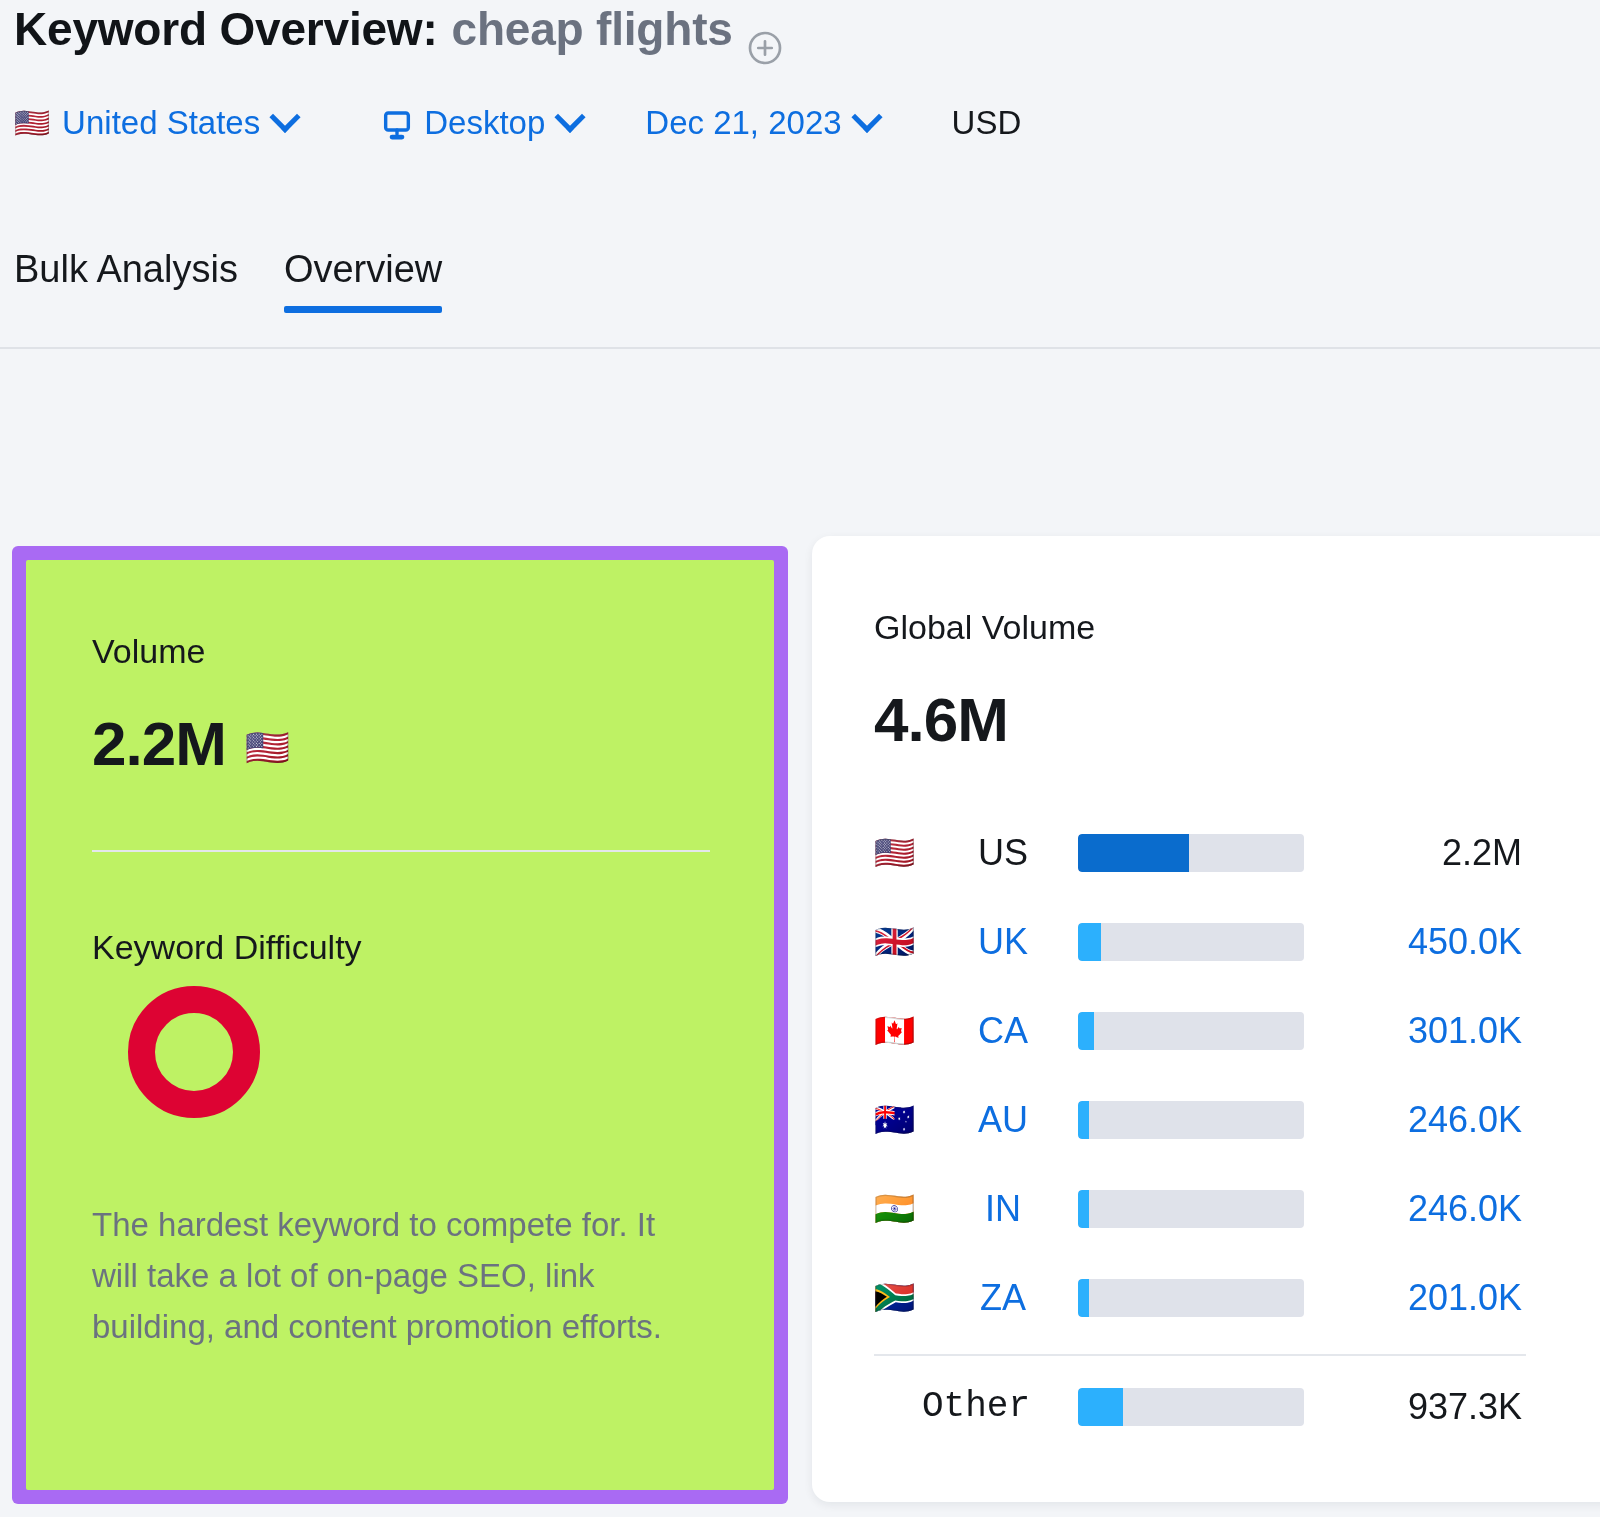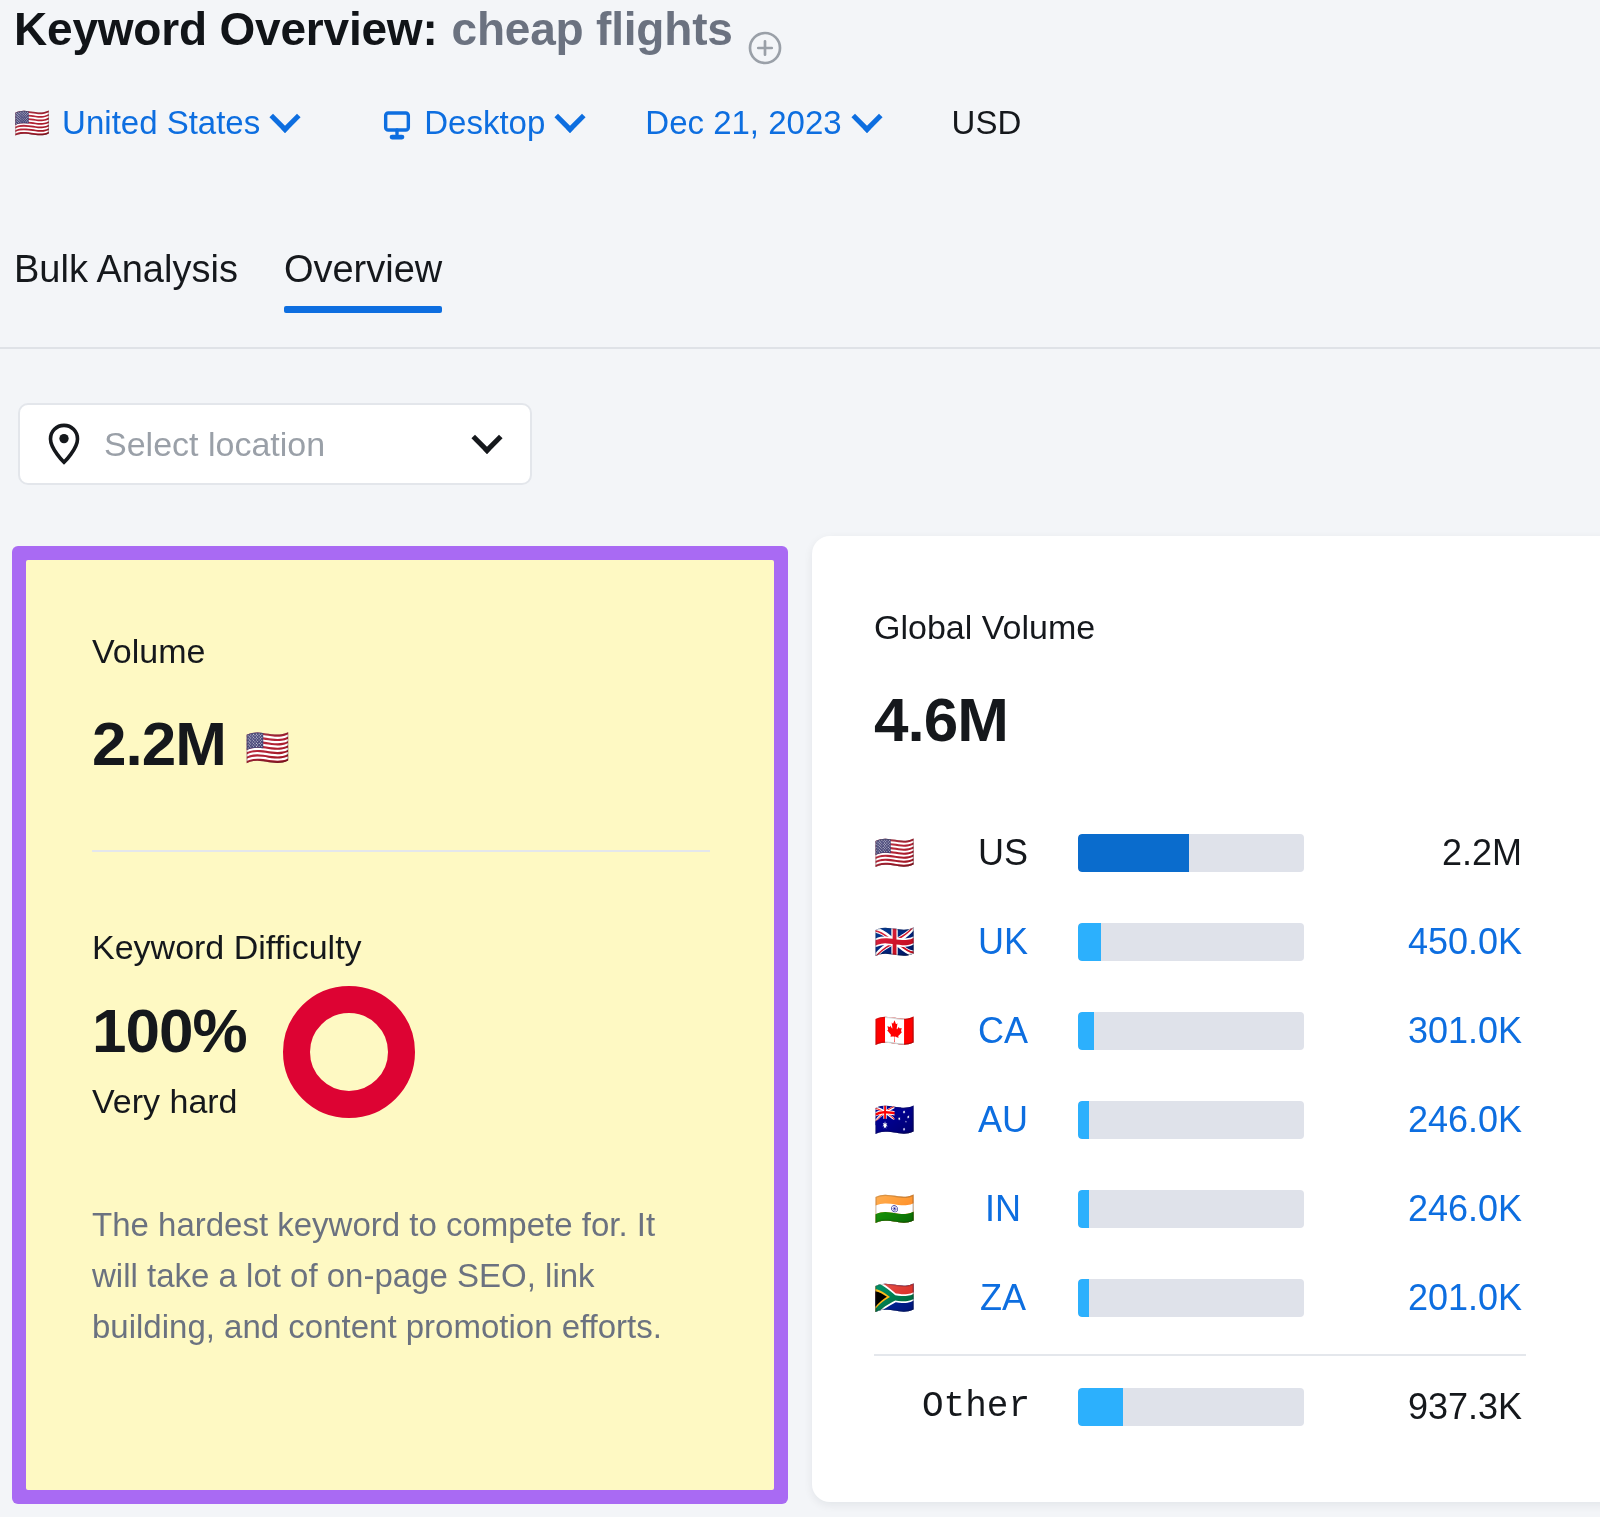--- a/index.html
+++ b/index.html
@@ -63,21 +63,21 @@
     border-right: 5px solid #15181c; border-bottom: 5px solid #15181c;
     transform: rotate(45deg) translate(-4px,-4px);
   }
 
   
   .card-left-wrap {
     position: absolute; left: 12px; top: 546px; width: 776px; height: 958px;
     background: #a96af3; border-radius: 6px; padding: 14px;
   }
   .card-left {
-    width: 100%; height: 100%; background: #fef9c3; border-radius: 2px;
+    width: 100%; height: 100%; background: #bef264; border-radius: 2px;
     position: relative;
   }
   .card-right {
     position: absolute; left: 812px; top: 536px; width: 864px; height: 966px;
     background: #ffffff; border-radius: 18px;
     box-shadow: 0 3px 10px rgba(16,24,40,0.07);
   }
 
   .metric-label { font-size: 34px; color: #15181c; }
   .metric-value { font-size: 62px; font-weight: 700; color: #15181c; letter-spacing: -1px; }
@@ -168,49 +168,35 @@
     <div class="gap3"></div>
     <div class="meta-item plain">USD</div>
   </div>
 
   <div class="tabs">
     <div class="tab">Bulk Analysis</div>
     <div class="tab active">Overview</div>
   </div>
   <div class="tab-underline"></div>
 
-  <div class="loc-select">
-    <span class="pin-icon">
-      <svg width="36" height="42" viewBox="0 0 24 28" fill="none">
-        <path d="M12 1.6c-5 0-9 4-9 9 0 6.6 9 15.6 9 15.6s9-9 9-15.6c0-5-4-9-9-9z" stroke="#15181c" stroke-width="2.4"></path>
-        <circle cx="12" cy="10.4" r="3.1" fill="#15181c"></circle>
-      </svg>
-    </span>
-    <span class="loc-placeholder">Select location</span>
-    <span class="loc-caret"></span>
-  </div>
 
   <div class="card-left-wrap">
     <div class="card-left">
 
       <div class="metric-label vol-label">Volume</div>
       <div class="vol-value">
         <span class="metric-value">2.2M</span>
         <span class="flag">🇺🇸</span>
       </div>
 
       <div class="card-divider"></div>
 
       <div class="metric-label kd-label">Keyword Difficulty</div>
 
       <div class="kd-row">
-        <div>
-          <div class="kd-num">100%</div>
-          <div class="kd-sub">Very hard</div>
-        </div>
         <div class="donut"></div>
       </div>
 
       <div class="kd-desc">The hardest keyword to compete for. It will take a lot of on-page SEO, link building, and content promotion efforts.</div>
     </div>
   </div>
 
   <div class="card-right">
     <div class="metric-label gv-label">Global Volume</div>
     <div class="metric-value gv-value">4.6M</div>

